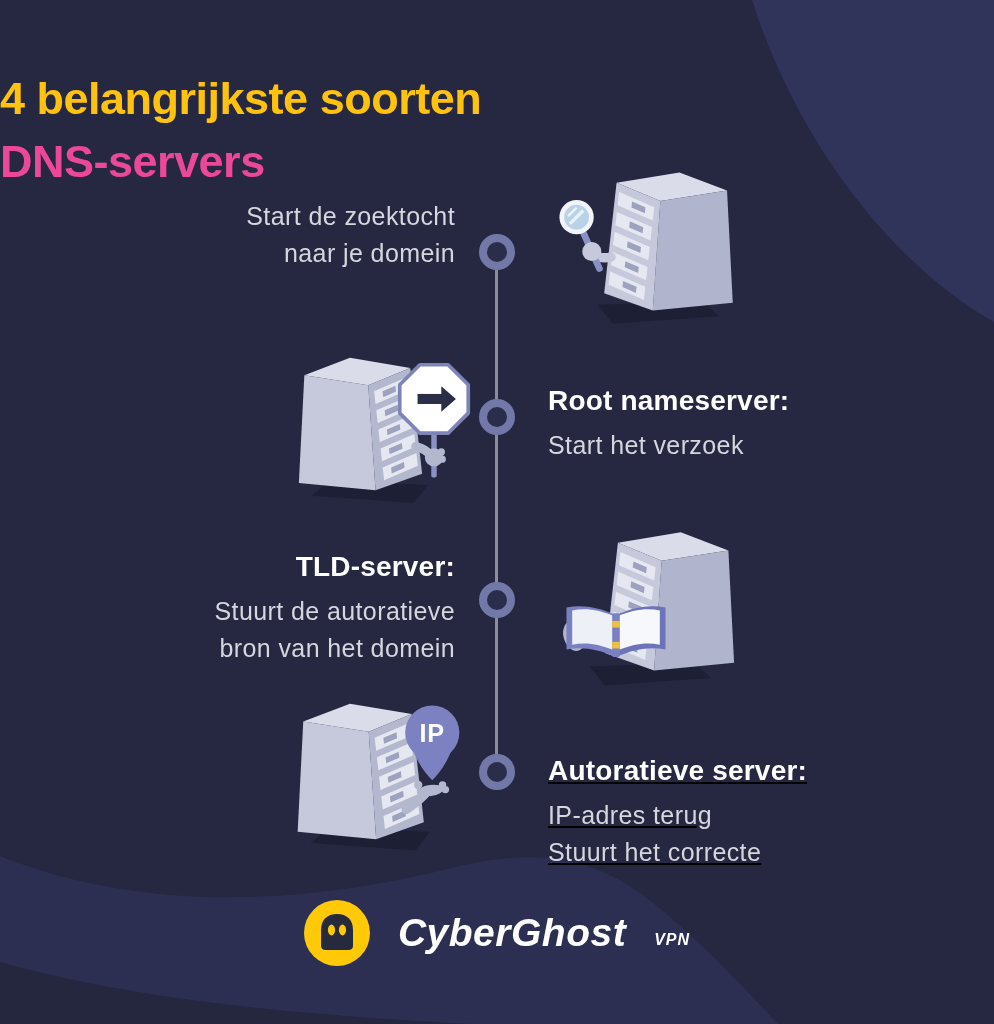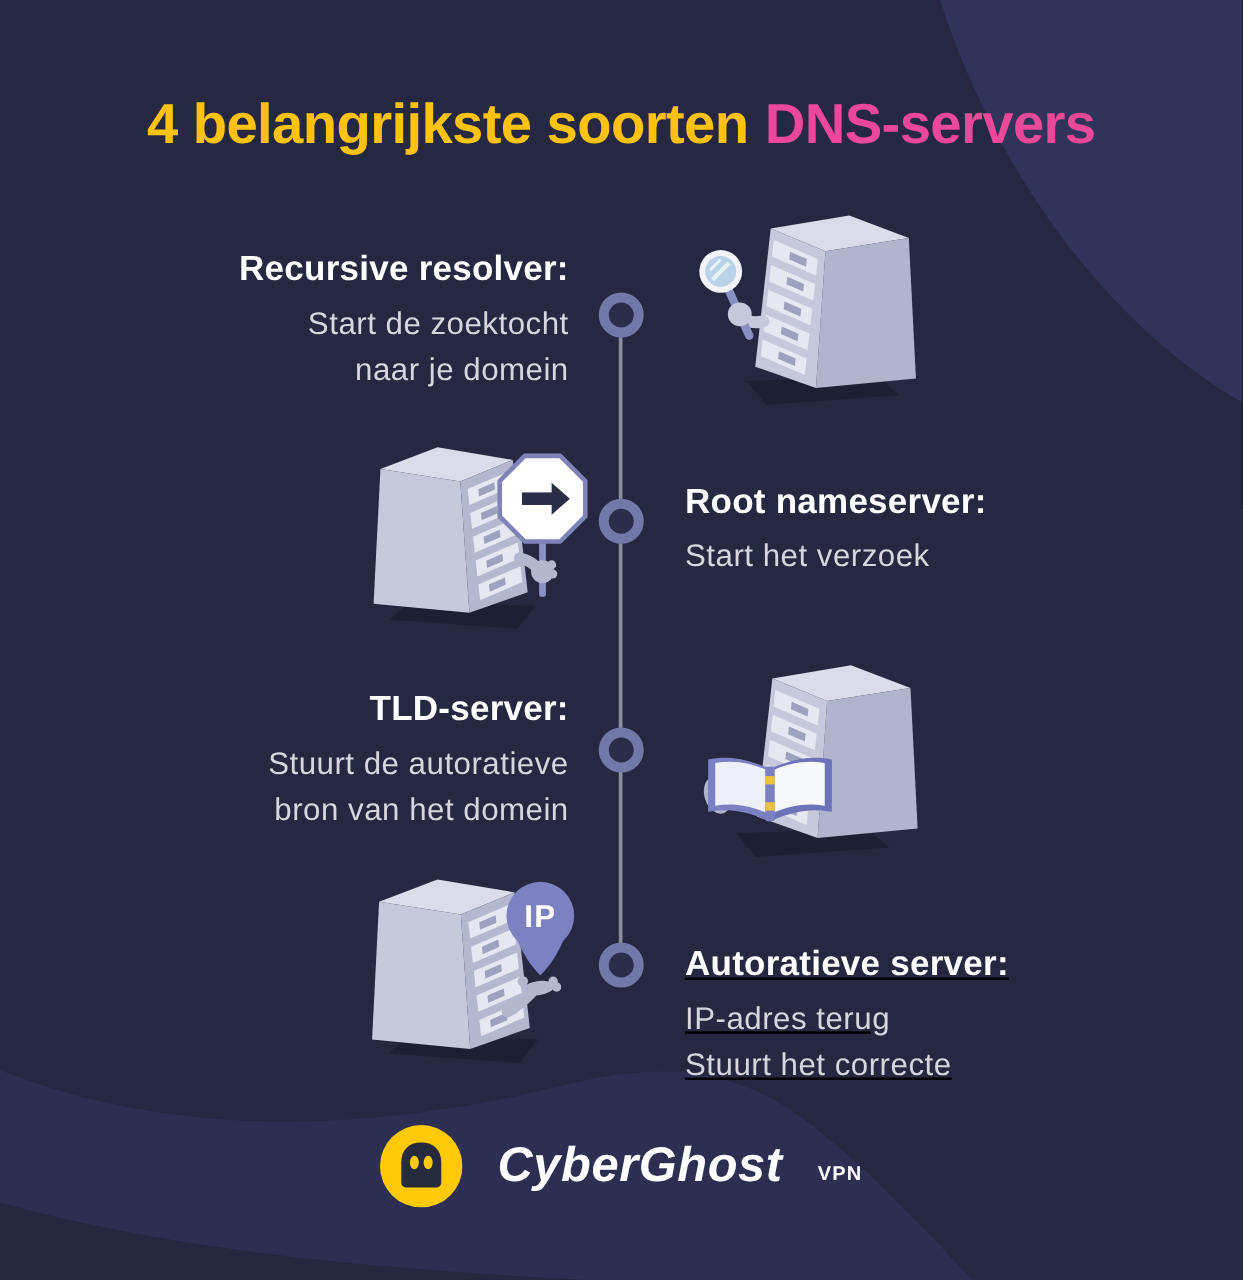--- a/index.html
+++ b/index.html
@@ -7,21 +7,21 @@
     position:relative; width:994px; height:1024px; overflow:hidden;
     background:#252840;
     font-family:"Liberation Sans","DejaVu Sans",sans-serif;
   }
   .bg-svg { position:absolute; left:0; top:0; z-index:0; }
   .content { position:absolute; left:0; top:0; width:100%; height:100%; z-index:1; }
 
   .main-title {
     position:absolute; top:74px; left:0; width:100%;
     display:flex; justify-content:center; gap:13px;
-    font-size:45px; font-weight:800; letter-spacing:-0.5px; line-height:1.1;
+    font-size:45px; font-weight:800; letter-spacing:-0.5px; line-height:1.1;flex-direction:column;
   }
   .main-title .hl   { color:#ffc20e; }
   .main-title .rest { color:#ec4899; }
 
   .timeline-line {
     position:absolute; left:495px; top:252px; width:3px; height:520px;
     background:#8a8d9b;
   }
   .node {
     position:absolute; width:20px; height:20px; border:8px solid #7278a7;
@@ -57,21 +57,21 @@
 
   .logo {
     position:absolute; left:0; top:900px; width:100%;
     display:flex; justify-content:center; align-items:center; gap:28px;
   }
   .logo .brand {
     color:#ffffff; font-size:39px; font-weight:700; font-style:italic;
     letter-spacing:0.5px;
   }
   .logo .suffix {
-    color:#ffffff; font-size:16px; font-weight:800; 
+    color:#ffffff; font-size:16px; font-weight:800; font-style:italic;
     letter-spacing:1px; margin-top:13px;
   }
 </style>
 </head>
 <body>
 
 <div class="stage">
 
   <svg class="bg-svg" width="994" height="1024" viewBox="0 0 994 1024" aria-hidden="true">
     <rect width="994" height="1024" fill="#252840"></rect>
@@ -87,21 +87,20 @@
       <span class="rest">DNS-servers</span>
     </div>
 
     <div class="timeline-line"></div>
     <div class="node n1"></div>
     <div class="node n2"></div>
     <div class="node n3"></div>
     <div class="node n4"></div>
 
     <div class="sec s1 align-right">
-      <div class="sec-title">Recursive resolver:</div>
       <div class="sec-line">Start de zoektocht</div>
       <div class="sec-line">naar je domein</div>
     </div>
 
     <div class="icon-wrap iw1">
       <svg viewBox="0 0 210 180" width="200">
         <polygon points="52,152 162,148 180,164 68,172" fill="#1d2035"></polygon>
         <polygon points="72,24 138,13 188,32 118,43" fill="#dadce9"></polygon>
         <polygon points="118,43 188,32 194,150 110,158" fill="#b0b4cc"></polygon>
         <polygon points="72,24 118,43 110,158 59,140" fill="#c6c9dc"></polygon>

